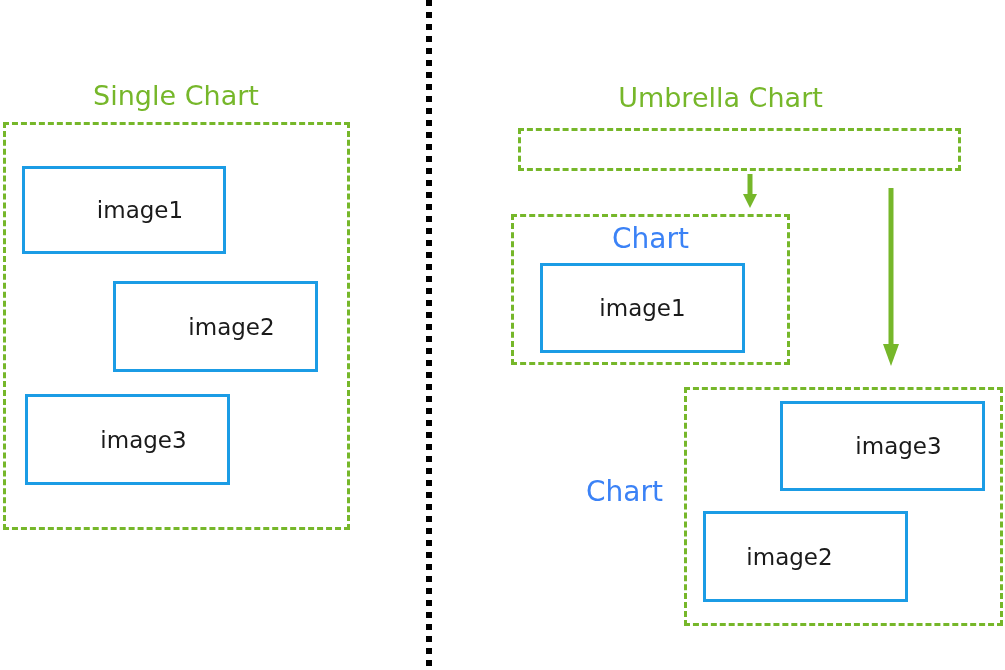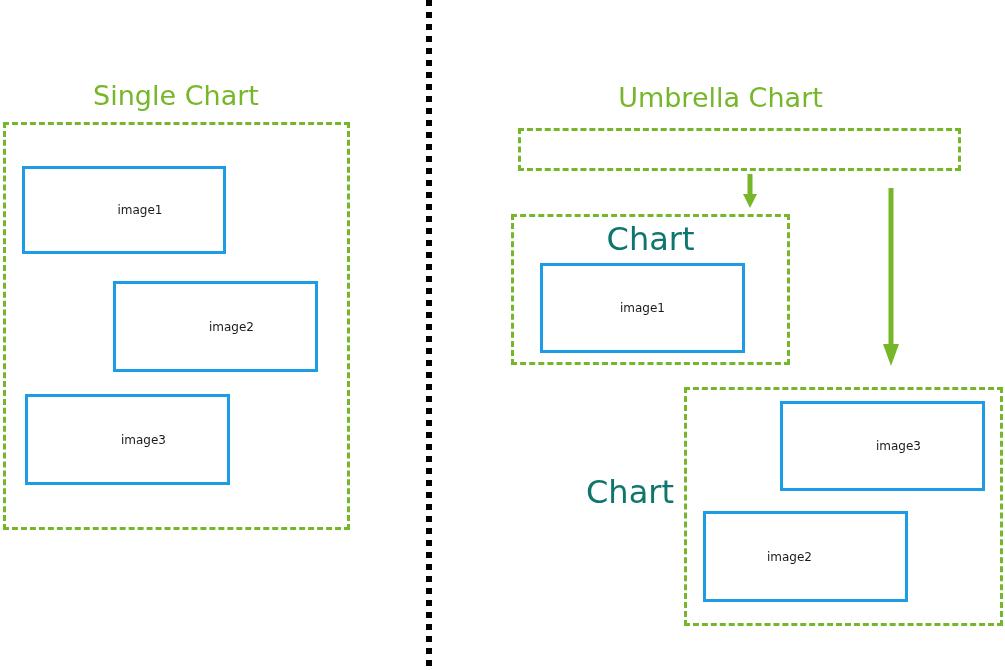--- a/index.html
+++ b/index.html
@@ -52,33 +52,33 @@
     position: absolute;
     border: 3px solid #1b9ce5;
     box-sizing: border-box;
     background: #ffffff;
     display: flex;
     align-items: center;
     justify-content: center;
   }
   .image-box .label {
     color: #1a1a1a;
-    font-size: 12px;
+    font-size: 23px;
     line-height: 20px;
     white-space: nowrap;
   }
   
   .image-box.tx-r .label { transform: translateX(16px); }
   .image-box.tx-l .label { transform: translateX(-16px); }
 
   
   .chart-label {
     position: absolute;
-    color: #0f766e;
-    font-size: 32px;
+    color: #3b82f6;
+    font-size: 28px;
     line-height: 30px;
     white-space: nowrap;
   }
 
   
   .arrow {
     position: absolute;
   }
   .arrow svg { display: block; }
 </style>

